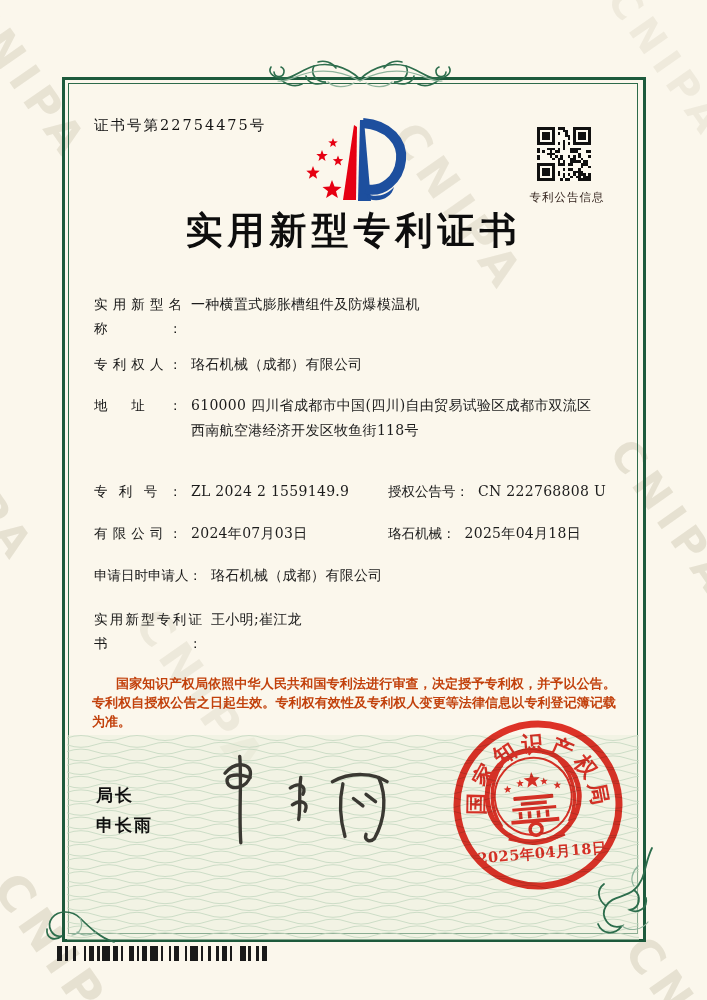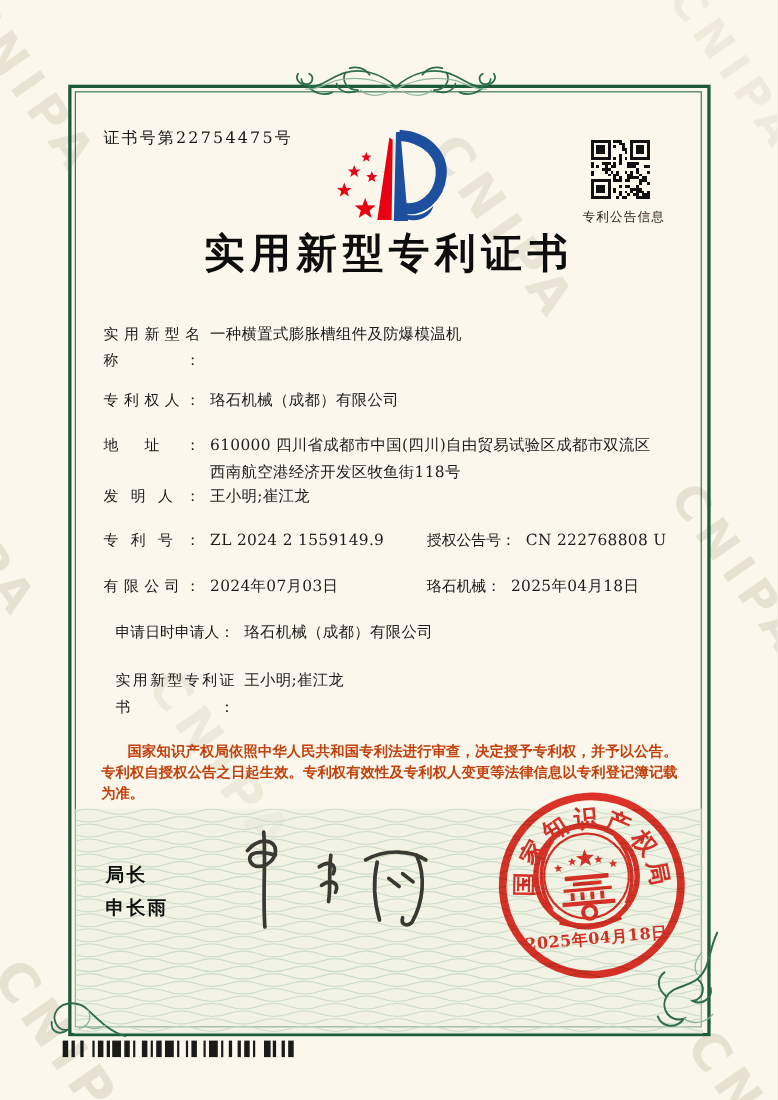--- a/index.html
+++ b/index.html
@@ -17,21 +17,21 @@
   .logo{position:absolute;left:303px;top:110px;}
   .qr{position:absolute;left:537px;top:127px;width:54px;height:54px;background:#fdfaf0;}
   .qr-label{position:absolute;left:522px;top:190px;width:90px;text-align:center;font-size:11.5px;
             letter-spacing:1px;color:#33231d;}
   .title{position:absolute;left:0;top:206px;width:707px;text-align:center;font-size:37px;
          font-weight:700;letter-spacing:5px;color:#0d0d0d;}
   
   .row{position:absolute;left:94px;width:545px;font-size:14px;line-height:24px;}
   .lbl{display:inline-block;width:88px;font-size:13.5px;text-align:justify;text-align-last:justify;
        vertical-align:top;color:#181818;}
-  .lbl.long{width:108px;margin-left:11px;}
+  .lbl.long{width:108px;}
   .val{margin-left:9px;letter-spacing:.3px;}
   .val.addr{display:inline-block;width:402px;vertical-align:top;line-height:25px;}
   .col2{position:absolute;left:294px;top:0;}
   .lbl2{font-size:13.5px;color:#181818;}
   
   .legal{position:absolute;left:92px;top:674px;width:524px;font-size:13px;line-height:19px;
          text-align:justify;text-indent:24px;color:#c2410c;font-weight:600;}
   
   .waves{position:absolute;left:67px;top:735px;}
   
@@ -276,23 +276,20 @@
 
   <div class="row" style="top:352px">
     <span class="lbl">专利权人：</span><span class="val">珞石机械（成都）有限公司</span>
   </div>
   <div class="row" style="top:292px">
     <span class="lbl">实用新型名称：</span><span class="val">一种横置式膨胀槽组件及防爆模温机</span>
   </div>
   <div class="row" style="top:393px">
     <span class="lbl">地址：</span><span class="val addr">610000 四川省成都市中国(四川)自由贸易试验区成都市双流区西南航空港经济开发区牧鱼街118号</span>
   </div>
-  <div class="row" style="top:439px">
-    <span class="lbl">发明人：</span><span class="val">王小明;崔江龙</span>
-  </div>
   <div class="row" style="top:479px">
     <span class="lbl">专利号：</span><span class="val">ZL 2024 2 1559149.9</span>
     <span class="col2">
       <span class="lbl2">授权公告号：</span><span class="val">CN 222768808 U</span>
     </span>
   </div>
   <div class="row" style="top:521px">
     <span class="lbl">有限公司：</span><span class="val">2024年07月03日</span>
     <span class="col2">
       <span class="lbl2">珞石机械：</span><span class="val">2025年04月18日</span>

